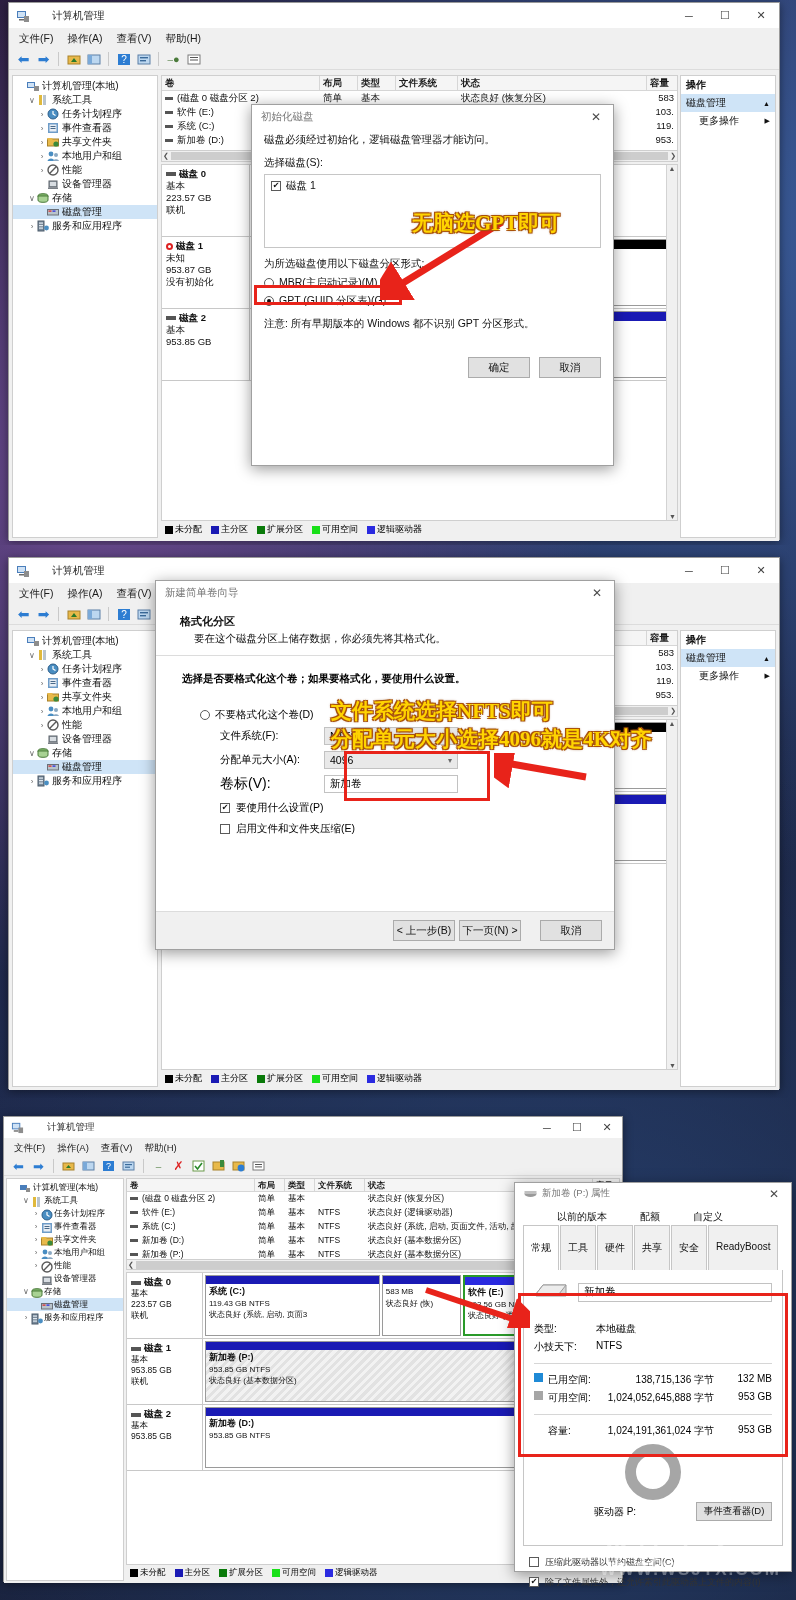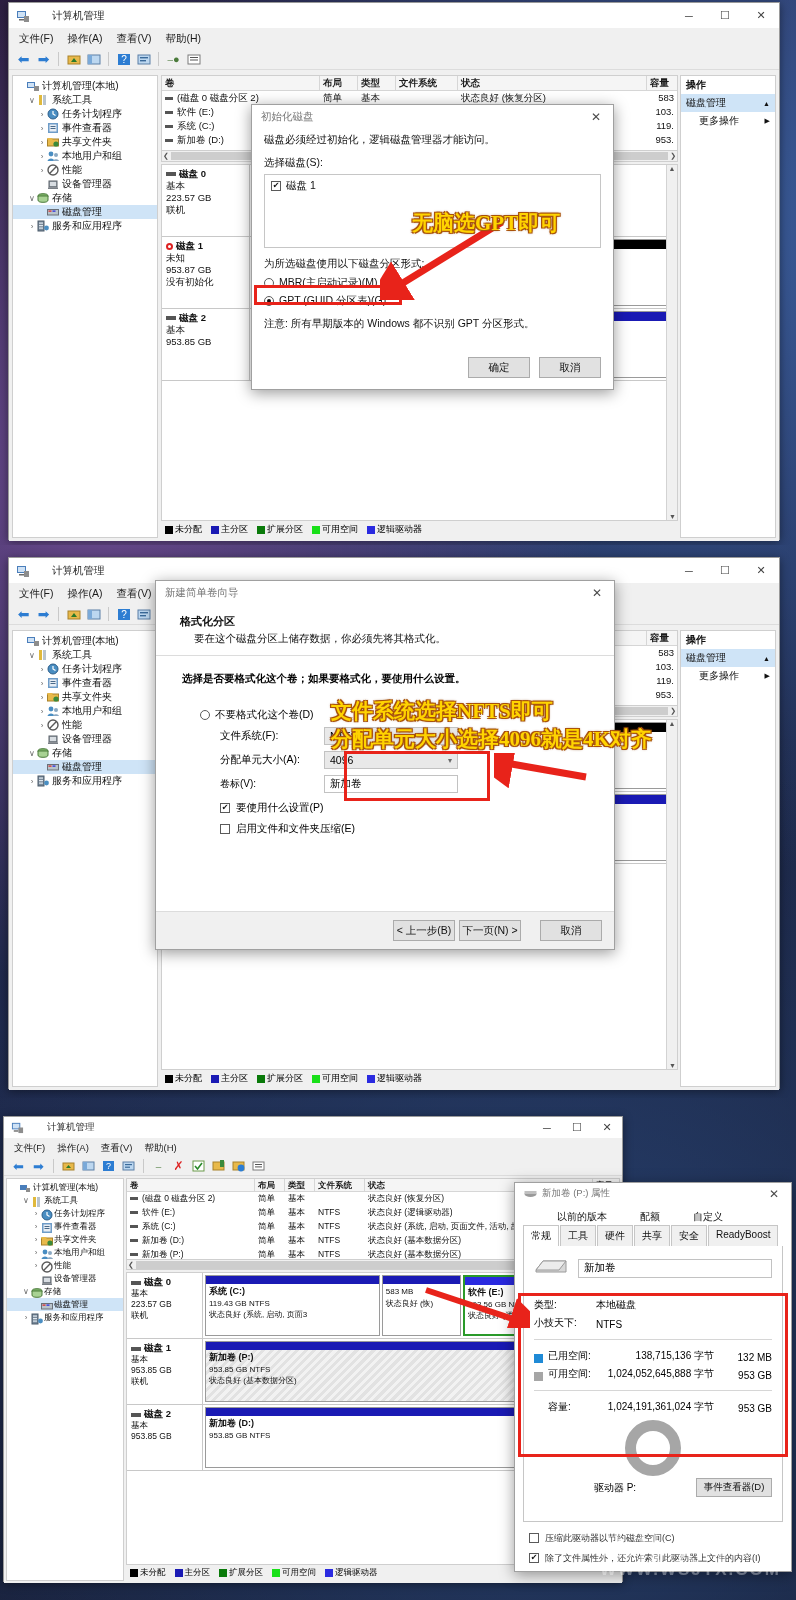--- a/index.html
+++ b/index.html
@@ -122,24 +122,24 @@
   .redbox{ position:absolute; border:3px solid #e8231a; pointer-events:none;}
   .yellow{ position:absolute; font-family:"Liberation Serif","DejaVu Serif",serif;
            font-weight:bold; color:#ffd400; white-space:nowrap;
            text-shadow:-1.2px -1.2px 0 #a9520a, 1.2px -1.2px 0 #a9520a,
                        -1.2px 1.2px 0 #a9520a, 1.2px 1.2px 0 #a9520a,
                        0 0 3px #7a3a00;}
   .wm{ position:absolute; color:rgba(255,255,255,.42); font-weight:bold;
        font-family:"Liberation Sans",sans-serif; pointer-events:none;}
   
   .tabrow{ display:flex; font-size:10px;}
-  .tab{ padding:3px 7px; border:1px solid #c6c6c6; border-bottom:0;
+  .tab{ padding:15px 7px; border:1px solid #c6c6c6; border-bottom:0;
         background:#f0f0f0; color:#111; margin-right:1px;}
   .tab.act{ background:#fff; font-weight:normal;}
-  .prow{ display:flex; align-items:flex-end; font-size:10px; padding:2px 0;}
+  .prow{ display:flex; align-items:flex-start; font-size:10px; padding:2px 0;}
   .psw{ width:9px;height:9px;margin-right:5px;flex:none;}
   .donut{ width:56px;height:56px;border-radius:50%;
           border:11px solid #a6a6a6; margin:4px auto 2px auto;}
 </style>
 </head>
 <body>
 
 <div class="wallpaper"></div>
 
 <div class="panel" id="p1" style="top:0;height:545px;">
@@ -438,21 +438,21 @@
           <span style="margin-left:auto;font-size:7px;">▲</span>
         </div>
         <div class="act-item">
           <span>更多操作</span>
           <span style="margin-left:auto;font-size:7px;">▶</span>
         </div>
       </div>
     </div>
   </div>
 
-  <div class="dlg" style="left:251px;top:104px;width:363px;height:286px;">
+  <div class="dlg" style="left:251px;top:104px;width:363px;height:362px;">
     <div class="dlg-tb">
       <span>初始化磁盘</span>
       <span class="dlg-x">✕</span>
     </div>
     <div class="dlg-body">
       <div style="margin:4px 0 9px 0;">磁盘必须经过初始化，逻辑磁盘管理器才能访问。</div>
       <div style="margin-bottom:4px;">选择磁盘(S):</div>
       <div class="listbox" style="height:74px;padding:4px 6px;">
         <div style="display:flex;align-items:center;gap:5px;">
           <span class="cbx">✔</span>
@@ -806,21 +806,21 @@
             </div>
           </div>
           <div style="display: flex; align-items: center; margin-bottom: 6px;">
             <div style="width: 104px; font-size: 10.5px;">分配单元大小(A):</div>
             <div class="field" style="width: 134px;">
               <span>4096</span>
               <span class="cv">▾</span>
             </div>
           </div>
           <div style="display: flex; align-items: center; margin-bottom: 6px;">
-            <div style="width: 104px; font-size: 10px;">卷标(V):</div>
+            <div style="width: 104px; font-size: 14px;">卷标(V):</div>
             <div class="inputf" style="width: 134px;">
               <span>新加卷</span>
             </div>
           </div>
         </div>
       <div id="p2-checks" style="margin:8px 0 0 38px;">
           <div style="display: flex; align-items: center; gap: 6px; margin-bottom: 7px; font-size: 10.5px;">
             <span class="cbx">✔</span>
             <span>要使用什么设置(P)</span>
           </div>

